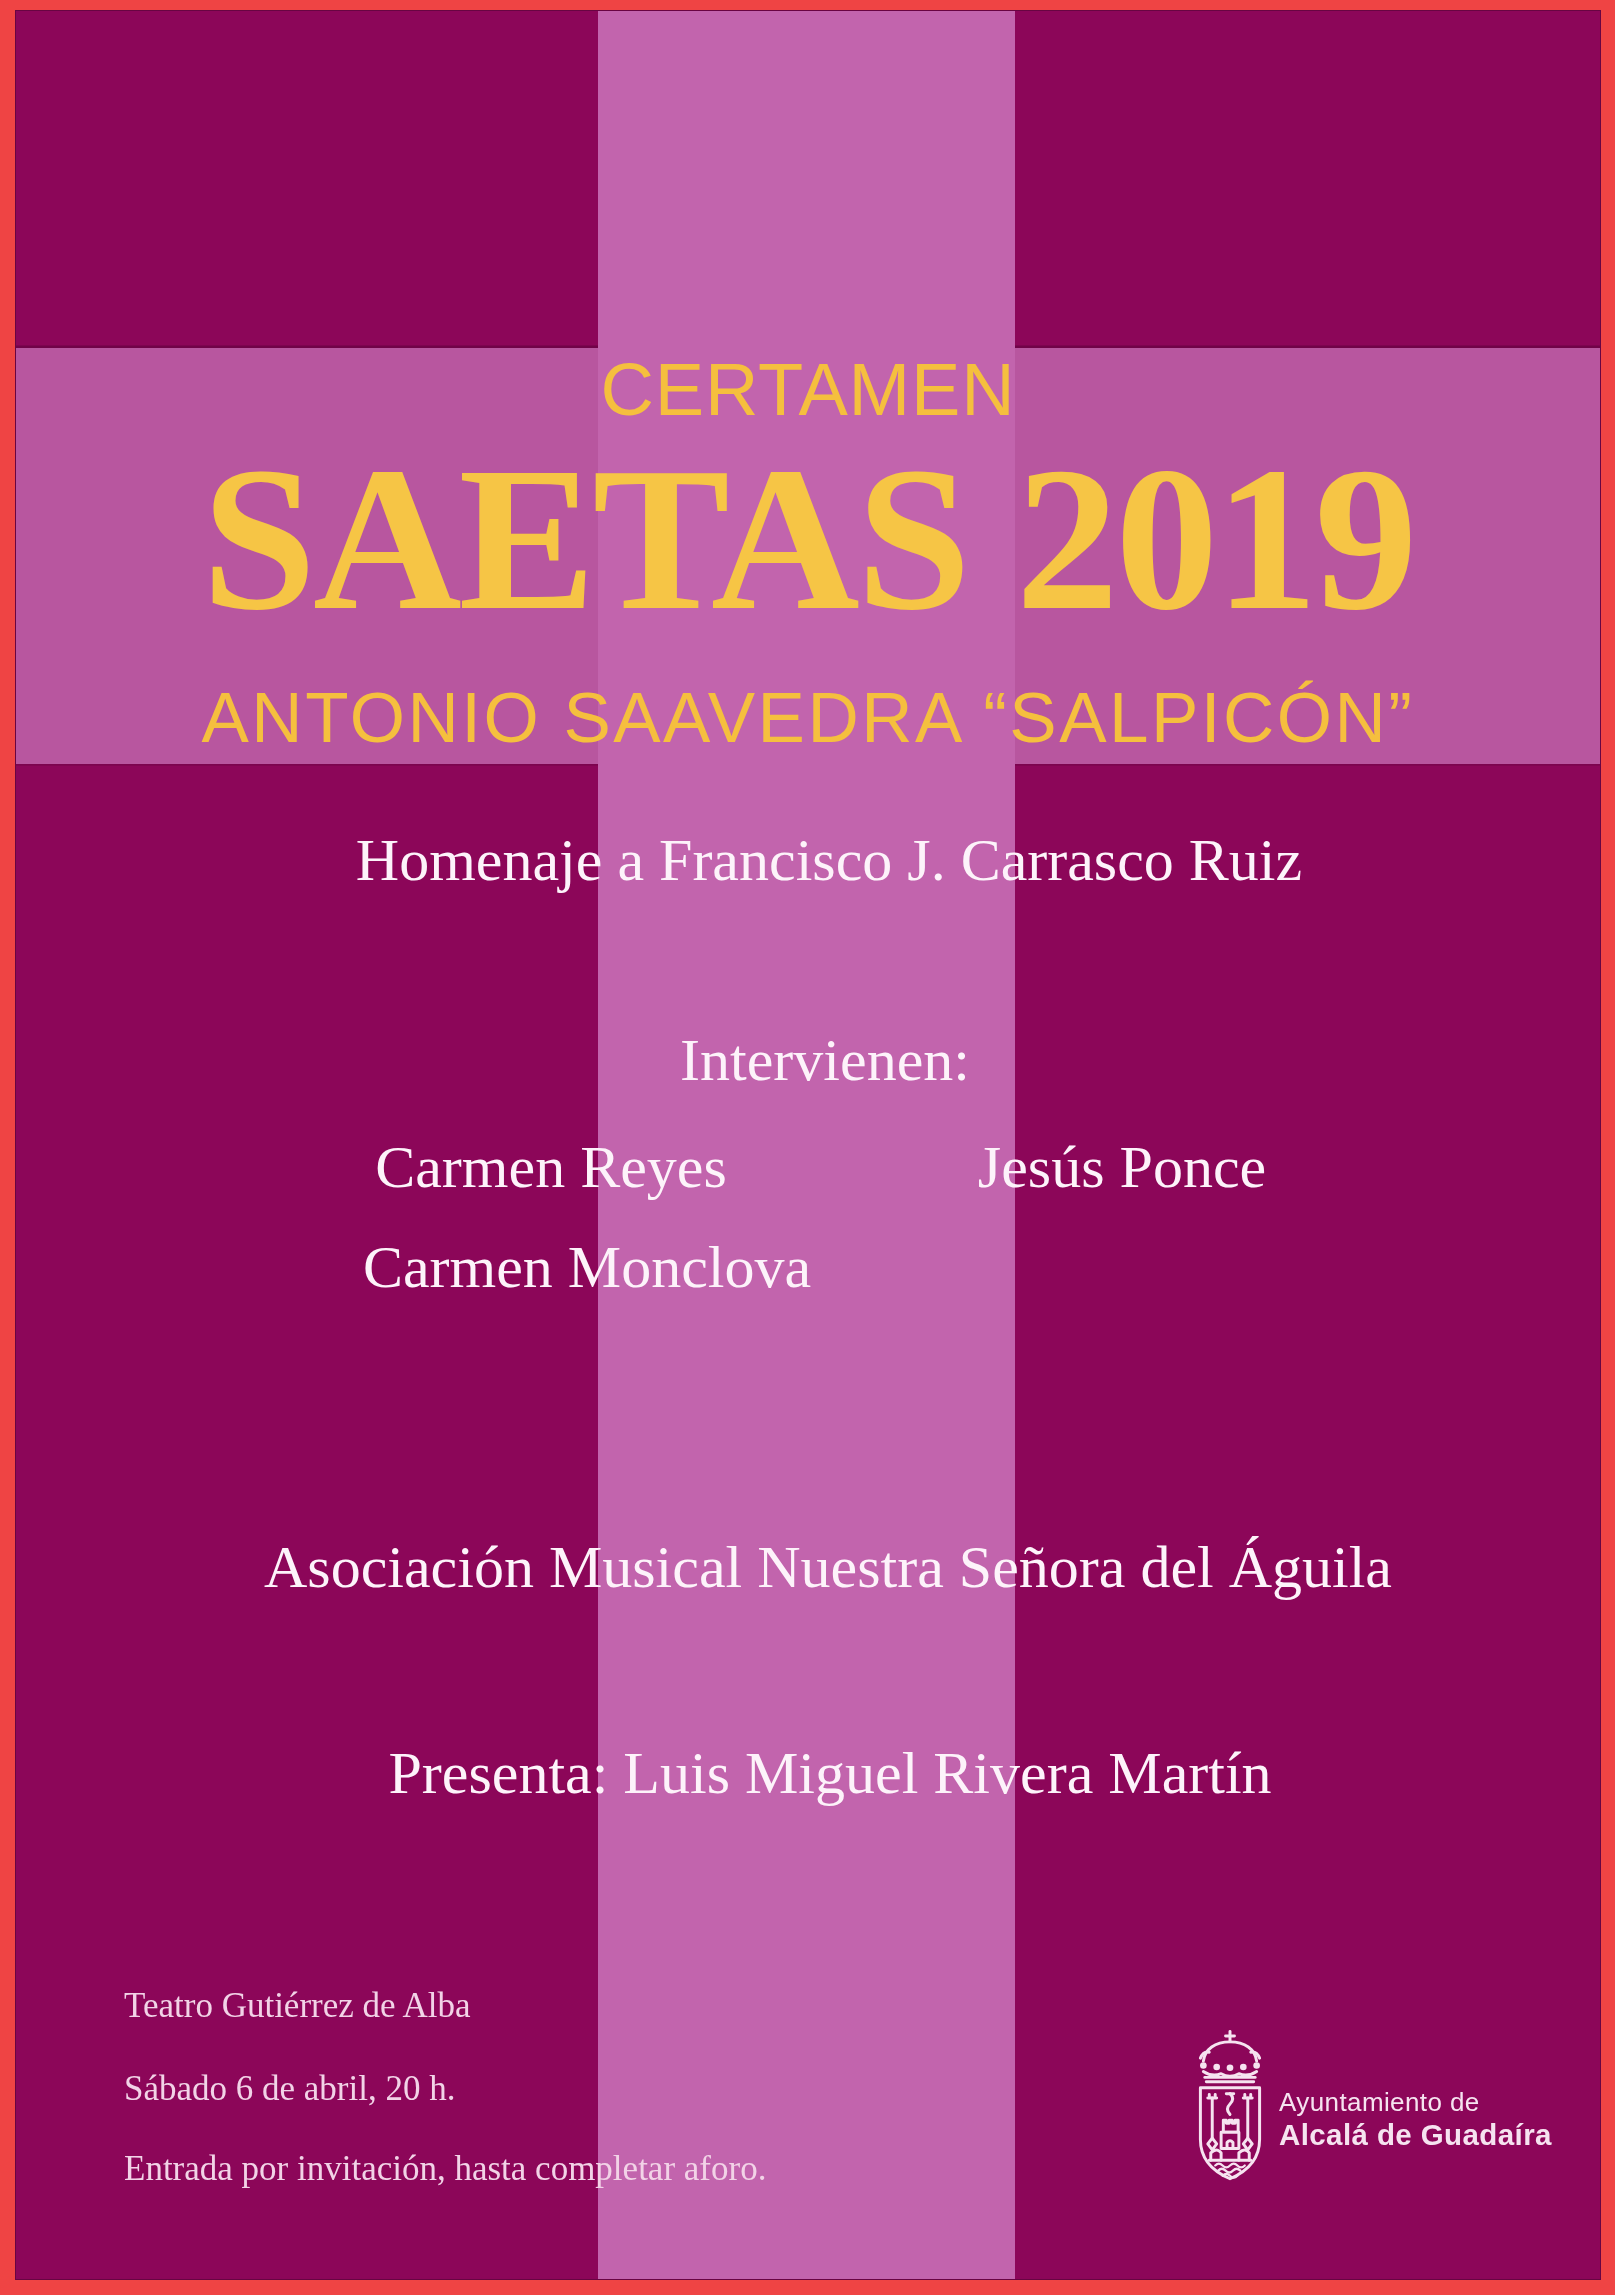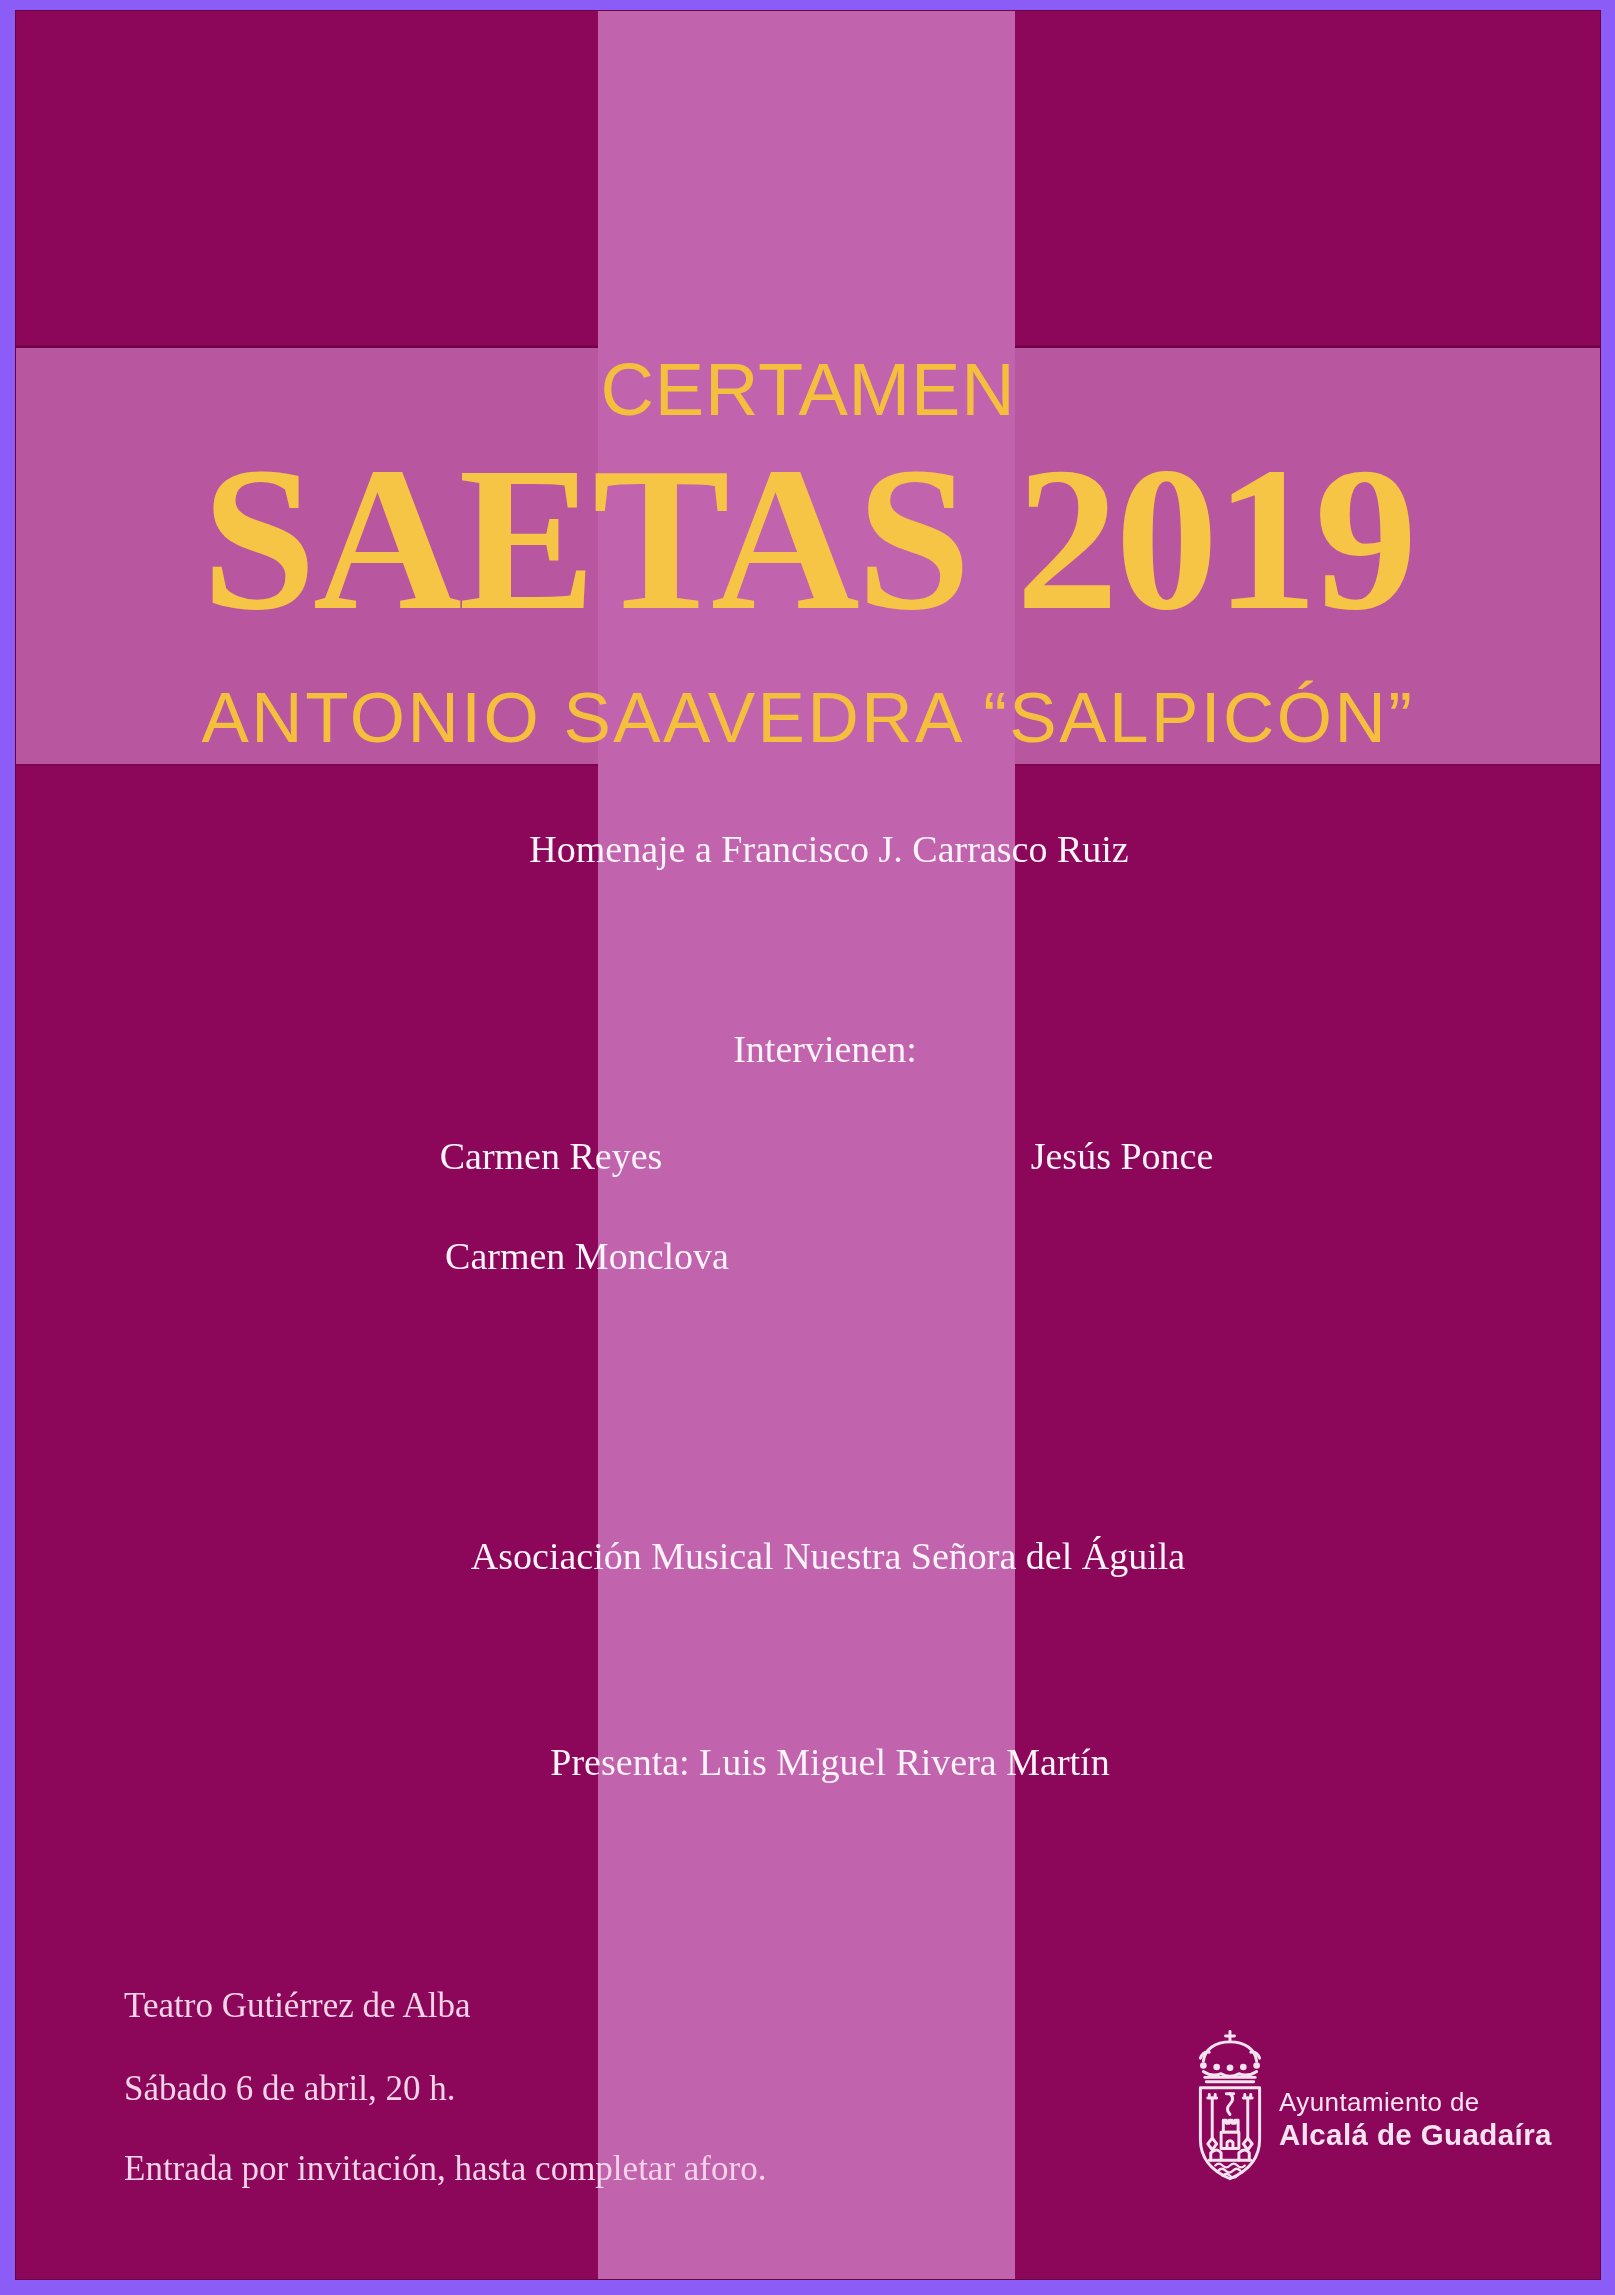--- a/index.html
+++ b/index.html
@@ -1,19 +1,19 @@
 <!DOCTYPE html>
 <html style="font-size:13.5px"><head>
 <meta charset="utf-8">
 <style>
   html,body{margin:0;padding:0;background:#ffffff;}
   .poster{
     position:relative;
     width:1616px;height:2295px;
-    background:#8b5cf6;
+    background:#ef4444;
     box-sizing:border-box;
     padding:10px 15px 15px 15px;
     font-family:"Liberation Serif", serif;
   }
   .canvas{
     position:relative;
     width:100%;height:100%;
     background:#8c0659;
     border:1.7px solid rgba(74,3,48,.55);
     box-sizing:border-box;
@@ -44,21 +44,21 @@
     top:425px;
     font-family:"Liberation Serif",serif;
     font-weight:bold;
     font-size:206px;color:#f6c545;letter-spacing:-3.4px;
   }
   .title-sub{
     top:671px;
     font-family:"Liberation Sans",sans-serif;
     font-size:71px;color:#f5bf3e;letter-spacing:2.5px;
   }
-  .white-serif{color:#fdf3fa;font-size:38px;}
+  .white-serif{color:#fdf3fa;font-size:60px;}
   .soft-pink{color:#f2d3e7;font-size:35px;}
   .org-text{font-family:"Liberation Sans",sans-serif;color:#f6e3f0;}
   .org-line1{font-size:26px;letter-spacing:0.4px;}
   .org-line2{font-size:29.5px;font-weight:bold;letter-spacing:0.4px;}
   .crest{position:absolute;z-index:3;}
   .crest svg{display:block;}
 </style>
 </head>
 <body>
 

